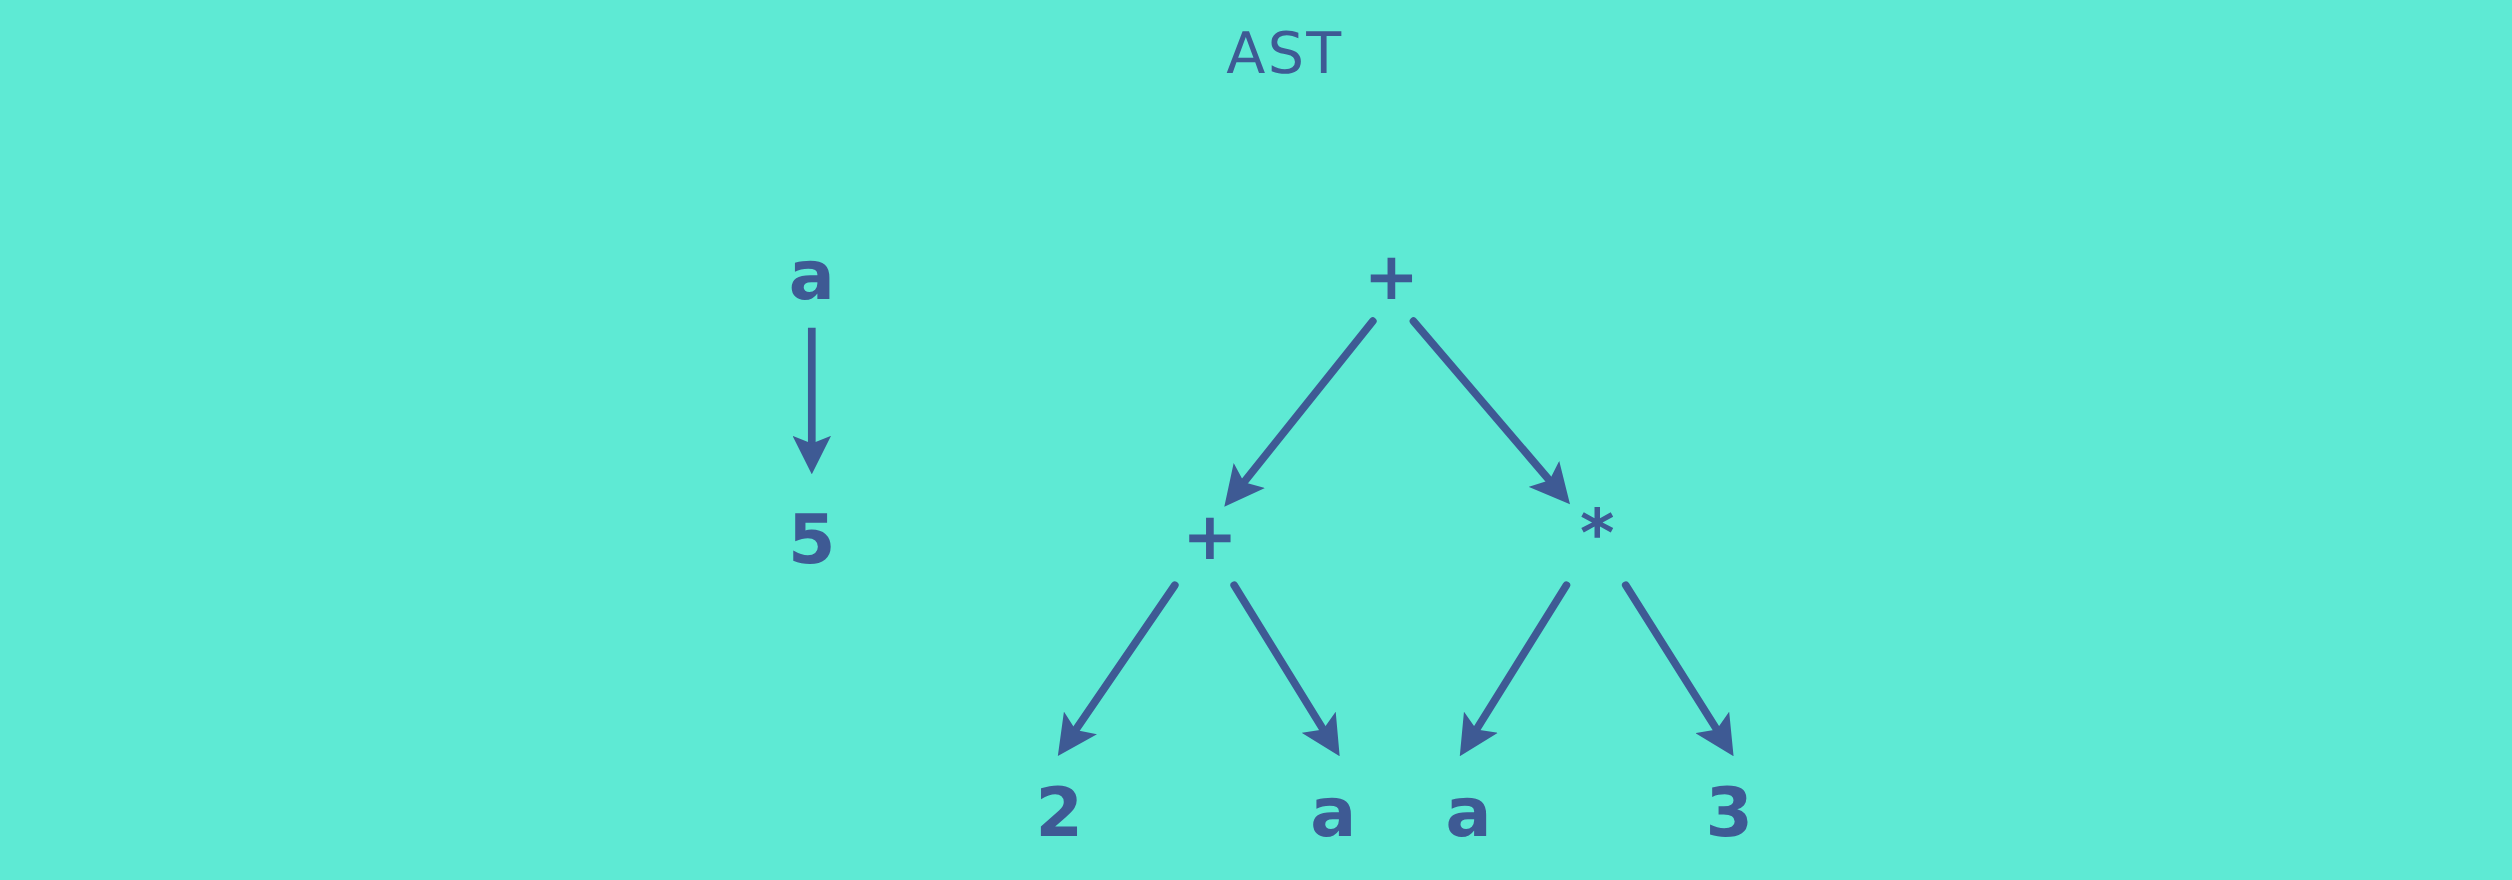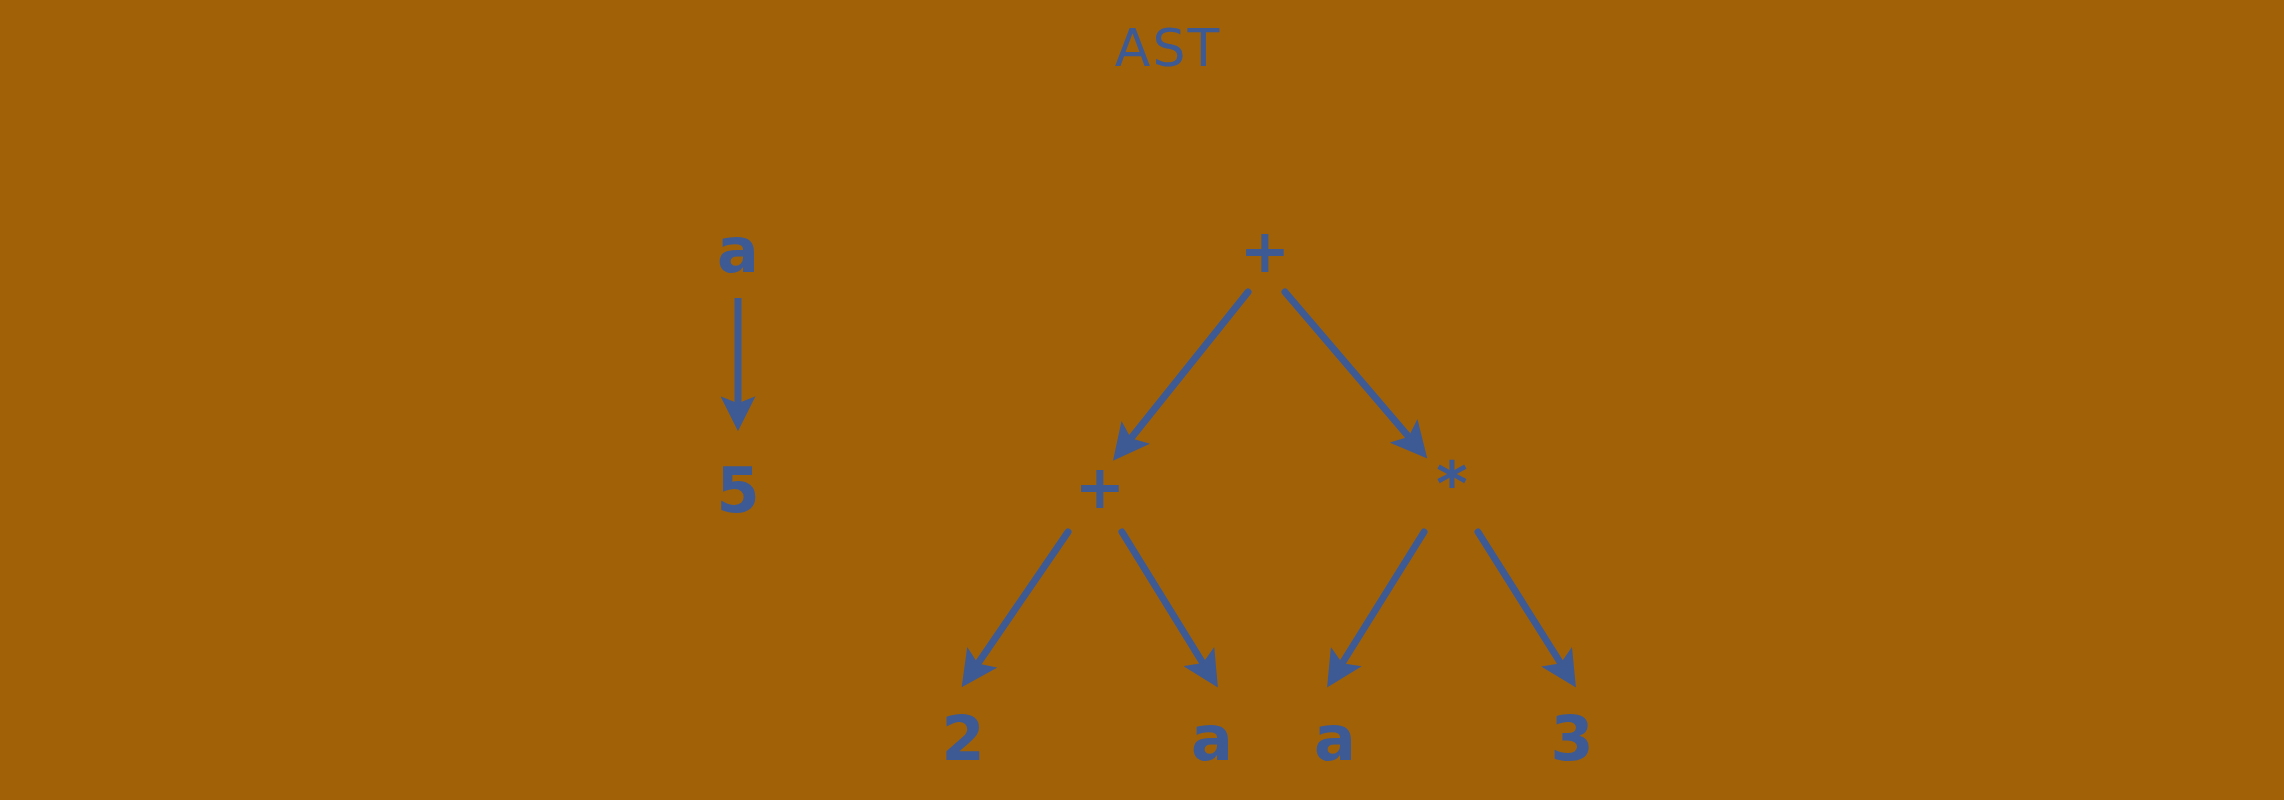--- a/index.html
+++ b/index.html
@@ -8,21 +8,21 @@
     padding: 0;
     background: #ffffff;
   }
   body {
     font-family: "DejaVu Sans", sans-serif;
   }
   #canvas {
     position: relative;
     width: 2284px;
     height: 800px;
-    background: #a16207;
+    background: #5eead4;
     overflow: hidden;
   }
   #diagram-svg {
     position: absolute;
     left: 0;
     top: 0;
     width: 2284px;
     height: 800px;
     display: block;
   }

